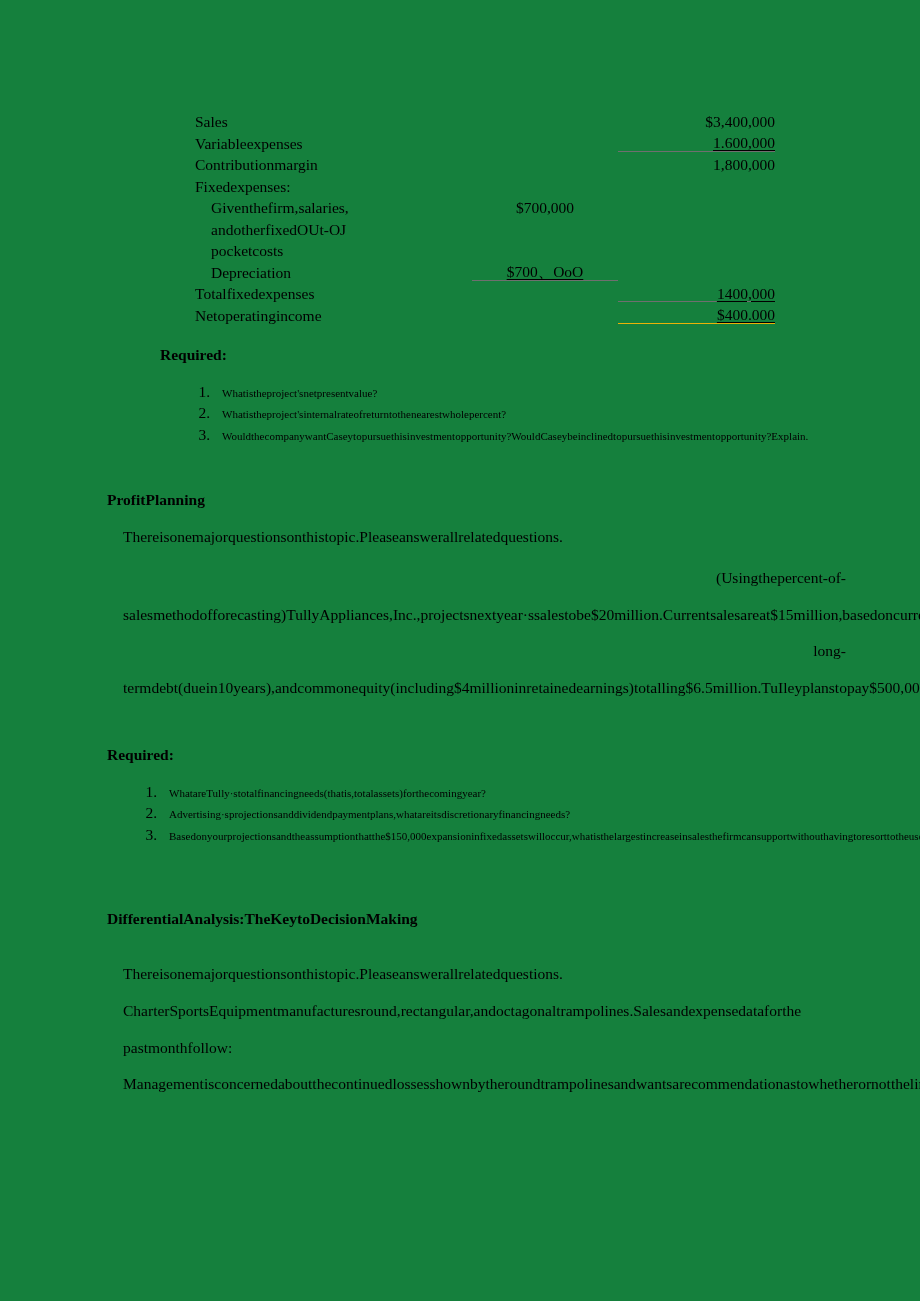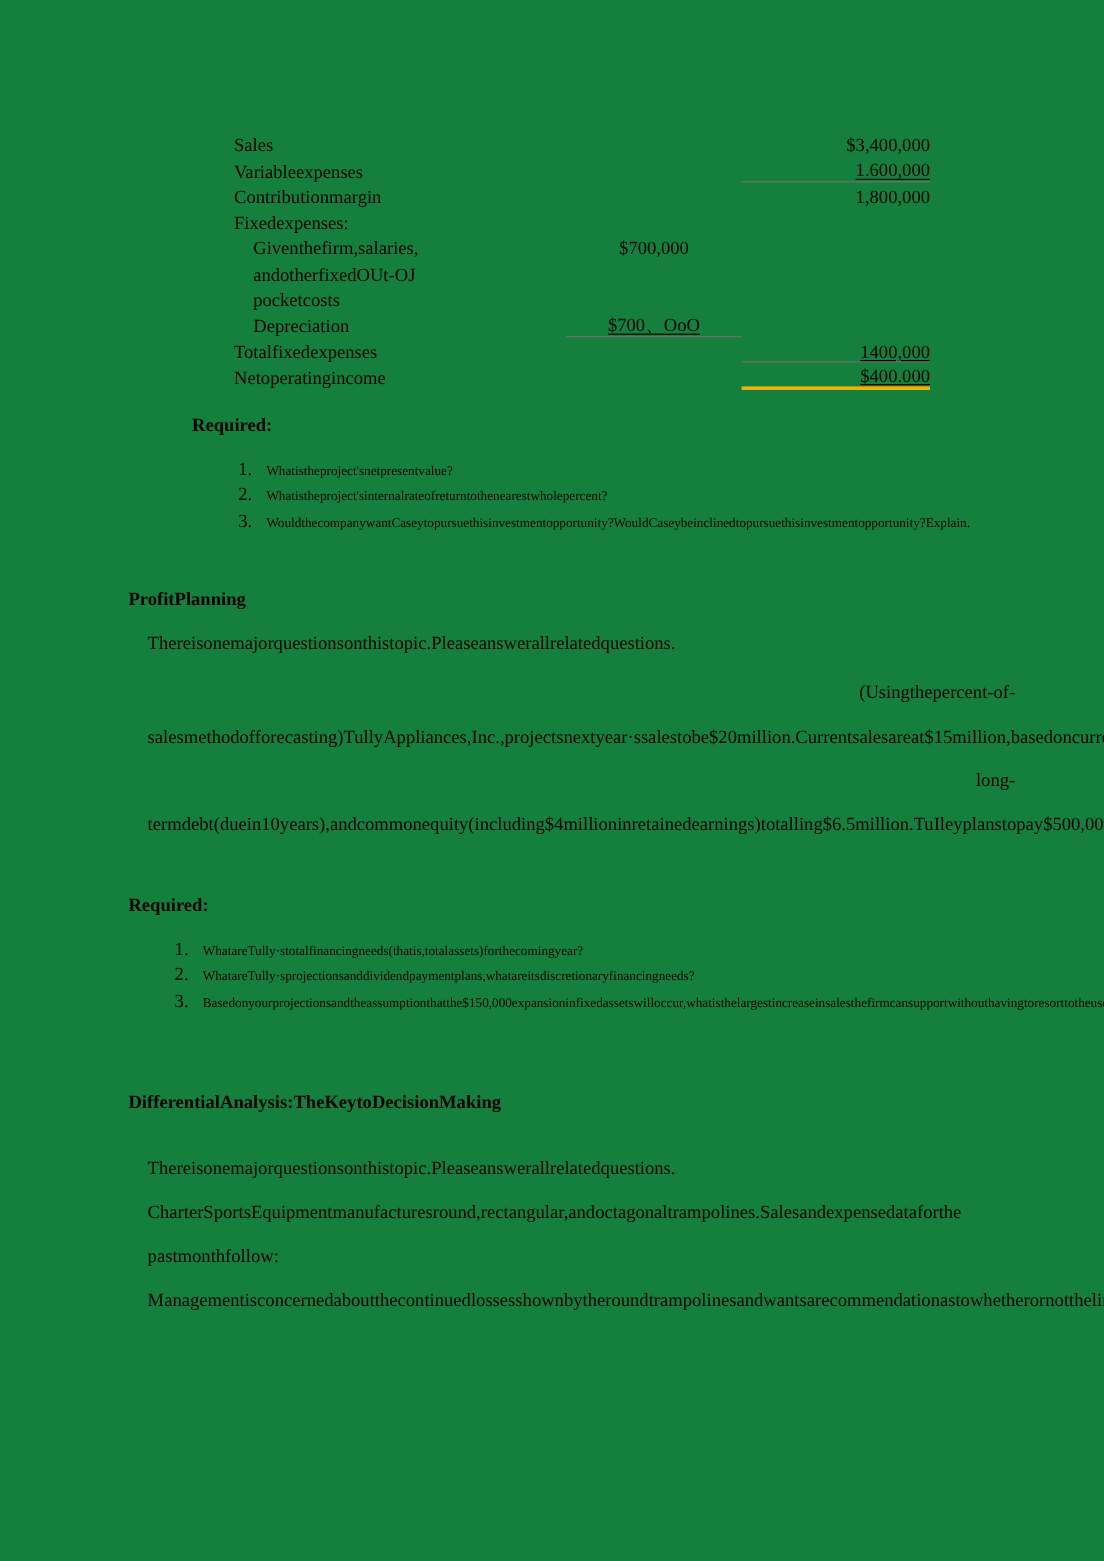--- a/index.html
+++ b/index.html
@@ -43,21 +43,21 @@
 
   .r-h { height: 21.5px; }
 
   .indent1 { padding-left: 16px !important; }
 
   .uline  { text-decoration: underline; text-underline-offset: 2px; }
 
   
   .rule-mid-top   { border-top: 1px solid #6f6f6f; }
   .rule-right-top { border-top: 1px solid #6f6f6f; }
-  .rule-right-bot { border-bottom: 3px solid #eab308; }
+  .rule-right-bot { border-bottom: 1px solid #eab308; }
 
   
   .txt {
     position: absolute;
     font-size: 15.5px;
     line-height: 20.5px;
     color: #000;
   }
 
   h3.head {
@@ -177,21 +177,21 @@
     <p class="para">(Usingthepercent-of-</p>
     <p class="para">salesmethodofforecasting)TullyAppliances,Inc.,projectsnextyear·ssalestobe$20million.Currentsalesareat$15million,basedoncurrentassetsof$7millionandfixedassetsof$8million.Thefirm·snetprofitmarginis5percentaftertaxes.Tulleyforecaststhatcurrentassetswillriseindirectproportiontotheincreaseinsalesbutthatfixedassetswillincreasebyonly$150,000.Currently,Tulleyhas$1.5millioninaccountspayable(whichvarydirectlywithsales),$7millionin</p>
     <p class="para">long-</p>
     <p class="para">termdebt(duein10years),andcommonequity(including$4millioninretainedearnings)totalling$6.5million.TuIleyplanstopay$500,000incommonstockdividendsnextyear.</p>
   </div>
 
   <div class="block-req" style="left:107px; top:745px; width:760px;">
     <h3 class="head">Required:</h3>
     <ol class="qlist">
       <li>WhatareTully·stotalfinancingneeds(thatis,totalassets)forthecomingyear?</li>
-      <li>WhatareTully·sprojectionsanddividendpaymentplans,whatareitsdiscretionaryfinancingneeds?</li>
+      <li>Advertising·sprojectionsanddividendpaymentplans,whatareitsdiscretionaryfinancingneeds?</li>
       <li>Basedonyourprojectionsandtheassumptionthatthe$150,000expansioninfixedassetswilloccur,whatisthelargestincreaseinsalesthefirmcansupportwithouthavingtoresorttotheuseofdiscretionarysourcesoffinancing?</li>
     </ol>
   </div>
 
   <div class="txt" style="left:107px; top:909px; width:755px;">
     <h3 class="head">DifferentialAnalysis:TheKeytoDecisionMaking</h3>
   </div>
 
   <div class="txt" style="left:107px; top:948px; width:755px;">
     <p class="para">Thereisonemajorquestionsonthistopic.Pleaseanswerallrelatedquestions.</p>

